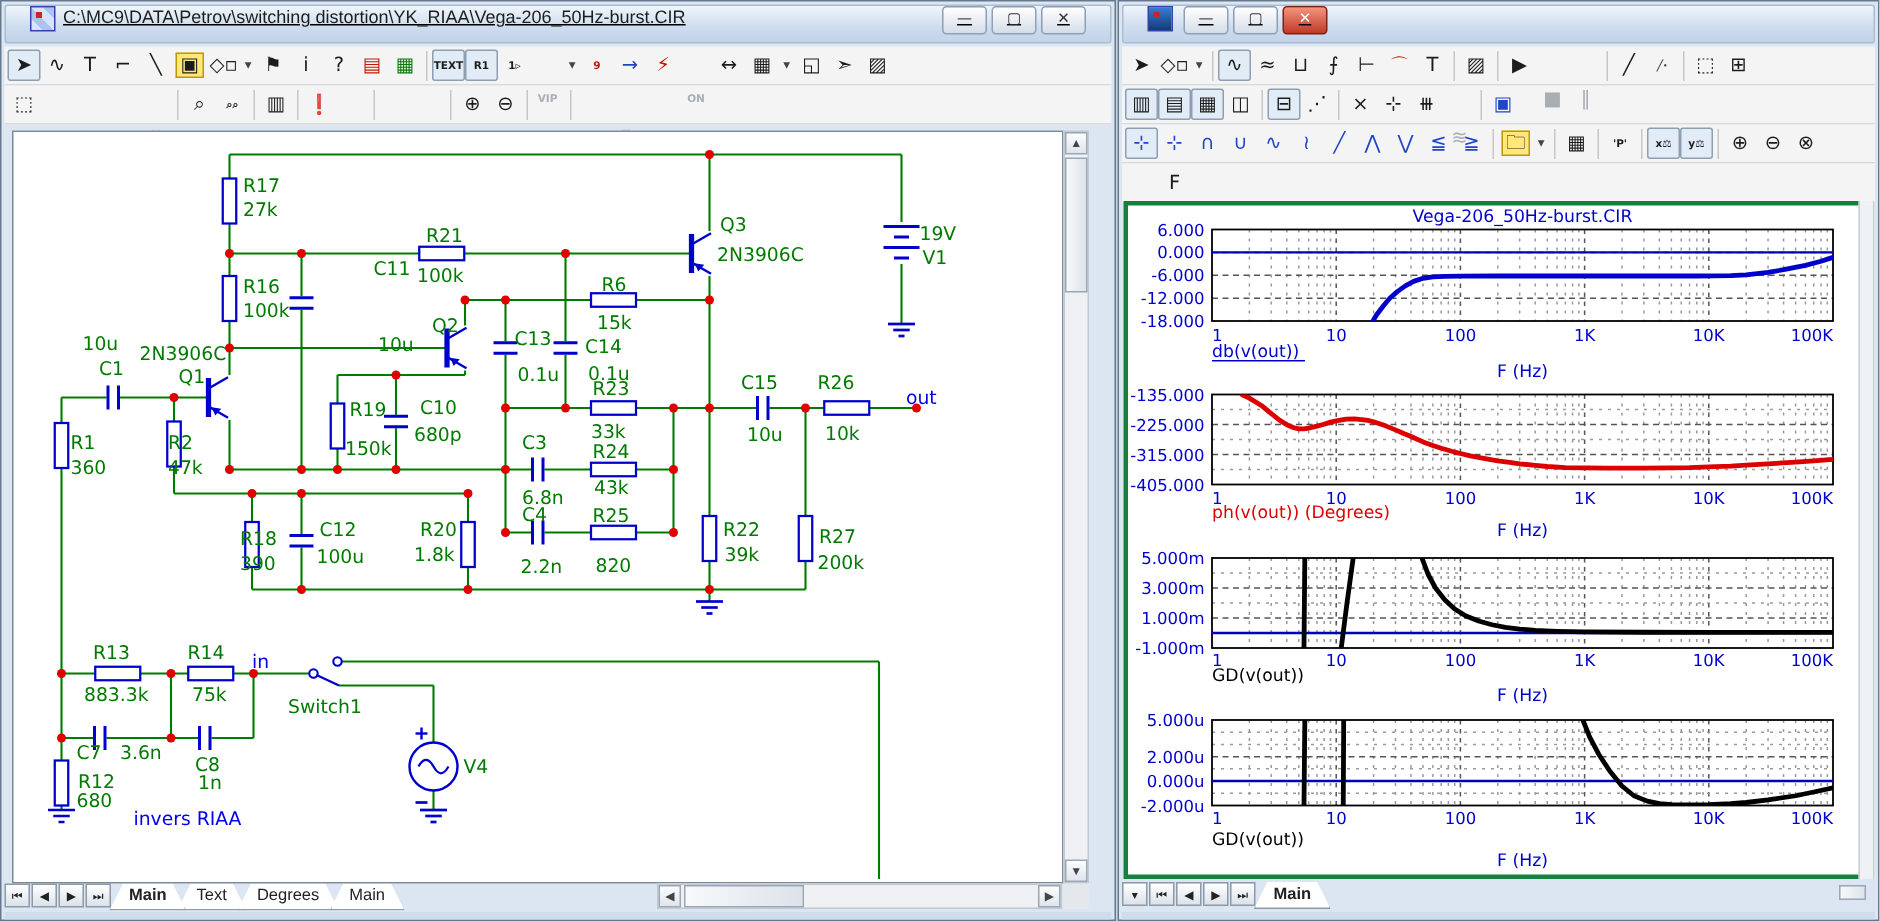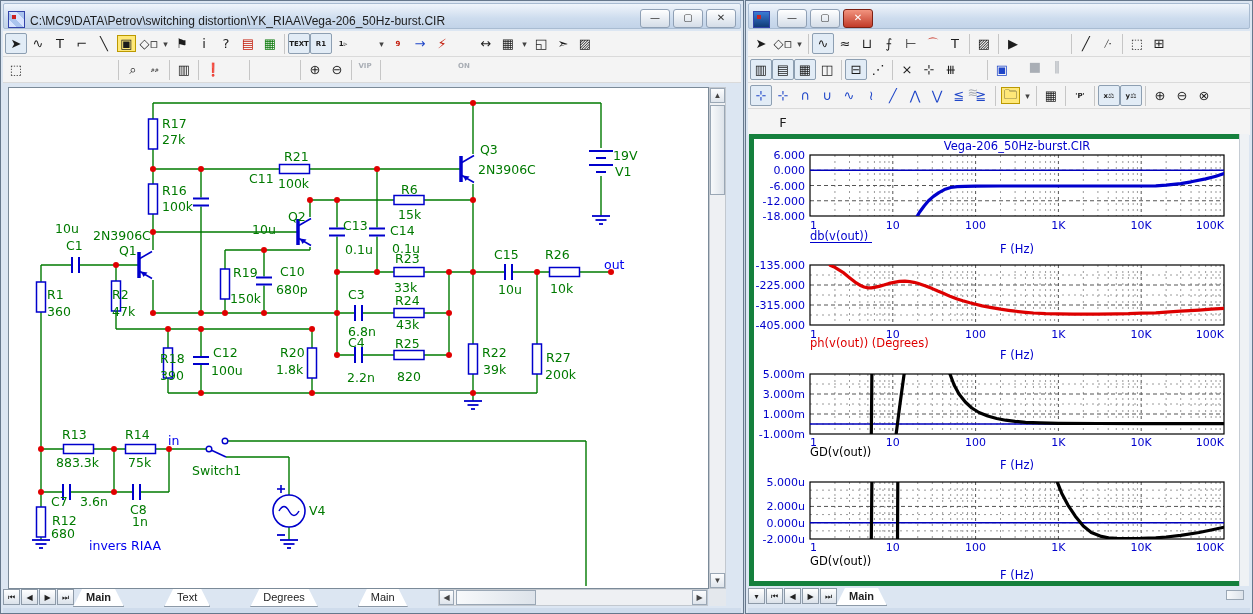--- a/index.html
+++ b/index.html
@@ -1,20 +1,20 @@
 <!DOCTYPE html>
 <html><head>
 <meta charset="utf-8">
 <style>
   html,body{margin:0;padding:0;}
   body{width:1253px;height:614px;position:relative;background:#c9d5e3;
        font-family:"Liberation Sans",sans-serif;overflow:hidden;}
   .win{position:absolute;background:#dce6f2;border:1px solid #66788c;box-sizing:border-box;}
-  .titlebar{height:24px;margin:2px;display:flex;align-items:flex-end;padding:0 4px;
-    background:linear-gradient(#f0f5fb,#cddcee 60%,#c2d3e8);border:1px solid #a9bcd2;border-radius:2px;}
+  .titlebar{height:24px;margin:2px;display:flex;align-items:flex-start;padding:0 16px;
+    background:linear-gradient(#f0f5fb,#cddcee 60%,#c2d3e8);border:1px solid #a9bcd2;border-radius:2px;text-decoration:underline;}
   .tb-title{font-size:12px;color:#1d1d1d;margin-left:5px;white-space:nowrap;overflow:hidden;flex:1;}
   .winbtns{display:flex;margin-left:4px;}
   .winbtn{width:28px;height:17px;border:1px solid #8fa0b5;border-radius:3px;
     background:linear-gradient(#ffffff,#d4dde8);font-size:10px;line-height:15px;text-align:center;
     color:#333;margin-left:3px;font-family:"DejaVu Sans",sans-serif;}
   .winbtn.close-active{background:linear-gradient(#f2947f,#c13a28);color:#fff;border-color:#7d2114;font-weight:bold;}
   .appicon{width:15px;height:15px;border:1px solid #3344aa;background:
     linear-gradient(45deg,#d8e4ff 25%,#aac4ee 25%,#aac4ee 50%,#d8e4ff 50%,#d8e4ff 75%,#aac4ee 75%);position:relative;}
   .appicon:after{content:"";position:absolute;left:3px;top:3px;width:4px;height:4px;background:#cc2222;}
   .tbar{background:#f4f4f4;border-bottom:1px solid #dadada;display:flex;align-items:center;
@@ -29,28 +29,28 @@
   .sep{width:1px;height:20px;background:#c6c6c6;margin:0 3px;flex:0 0 1px;}
   .schem-canvas{position:absolute;left:7px;top:86px;width:699px;height:500px;background:#fff;
     border:1px solid #7b8a98;box-sizing:content-box;}
   .vscroll{position:absolute;left:708px;top:86px;width:17px;height:502px;background:#eef0f3;border:1px solid #c2c8cf;box-sizing:border-box;}
   .vscroll .arr,.hscroll .arr{position:absolute;width:15px;height:15px;background:linear-gradient(#fcfdfe,#dfe5ec);
     border:1px solid #9aa7b5;font-size:8px;text-align:center;line-height:14px;color:#444;box-sizing:border-box;}
   .thumb{position:absolute;background:linear-gradient(90deg,#f7f9fb,#dde3ea);border:1px solid #9aa7b5;box-sizing:border-box;}
   .bottomrow{position:absolute;left:2px;top:588px;height:18px;display:flex;align-items:stretch;}
   .navbtn{width:17px;height:16px;border:1px solid #8d9aa8;background:linear-gradient(#ffffff,#dbe2ea);
     text-align:center;font-size:8px;line-height:15px;color:#222;margin-right:1px;box-sizing:border-box;}
-  .tabs{display:flex;align-items:stretch;margin-left:4px;gap:46px;}
+  .tabs{display:flex;align-items:stretch;margin-left:4px;}
   .tab{padding:1px 12px 0 12px;font-size:11px;color:#222;background:#fff;border:1px solid #8d9aa8;border-top:none;
     clip-path:polygon(9px 0,calc(100% - 9px) 0,100% 100%,0 100%);margin-left:-6px;line-height:15px;}
   .tab.active{font-weight:bold;z-index:2;}
   .hscroll{position:absolute;left:437px;top:588px;width:270px;height:17px;background:#eef0f3;border:1px solid #c2c8cf;box-sizing:border-box;}
   .corner{position:absolute;left:708px;top:588px;width:17px;height:17px;background:#e4e8ed;}
   .statusstrip{position:absolute;left:2px;right:2px;top:607px;height:5px;background:#cfdcec;}
-  .plotclient{position:absolute;left:3px;top:133px;width:500px;height:452px;background:#ffffff;border:5px solid #15803d;box-sizing:border-box;}
+  .plotclient{position:absolute;left:3px;top:133px;width:500px;height:452px;background:#ffffff;border:3px solid #15803d;box-sizing:border-box;}
   .rvtrack{position:absolute;right:3px;top:133px;width:9px;height:452px;background:#eff2f5;border-left:1px solid #c5ccd4;}
   text{font-family:"DejaVu Sans",sans-serif;}
 </style>
 </head>
 <body>
 
 <div class="win" id="left-win" style="left:0;top:0;width:744px;height:614px;">
   <div class="titlebar">
     <div class="appicon"></div>
     <div class="tb-title">C:\MC9\DATA\Petrov\switching distortion\YK_RIAA\Vega-206_50Hz-burst.CIR</div>

